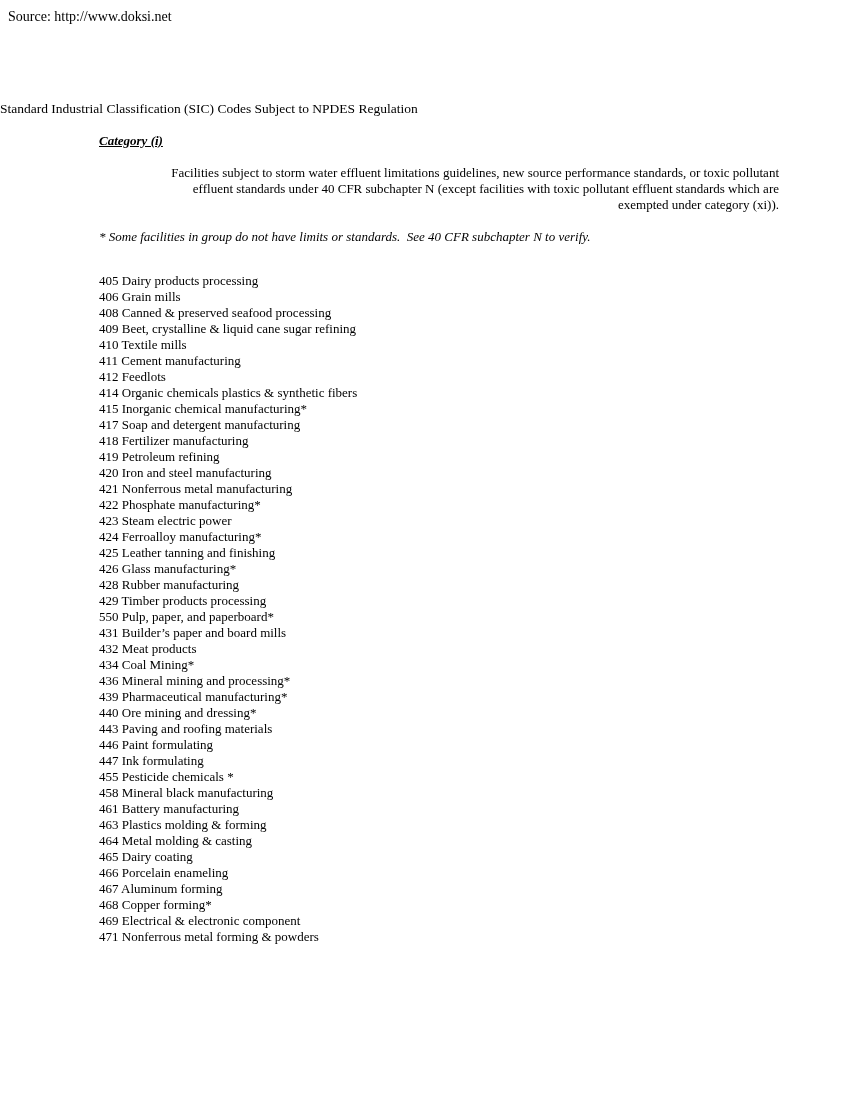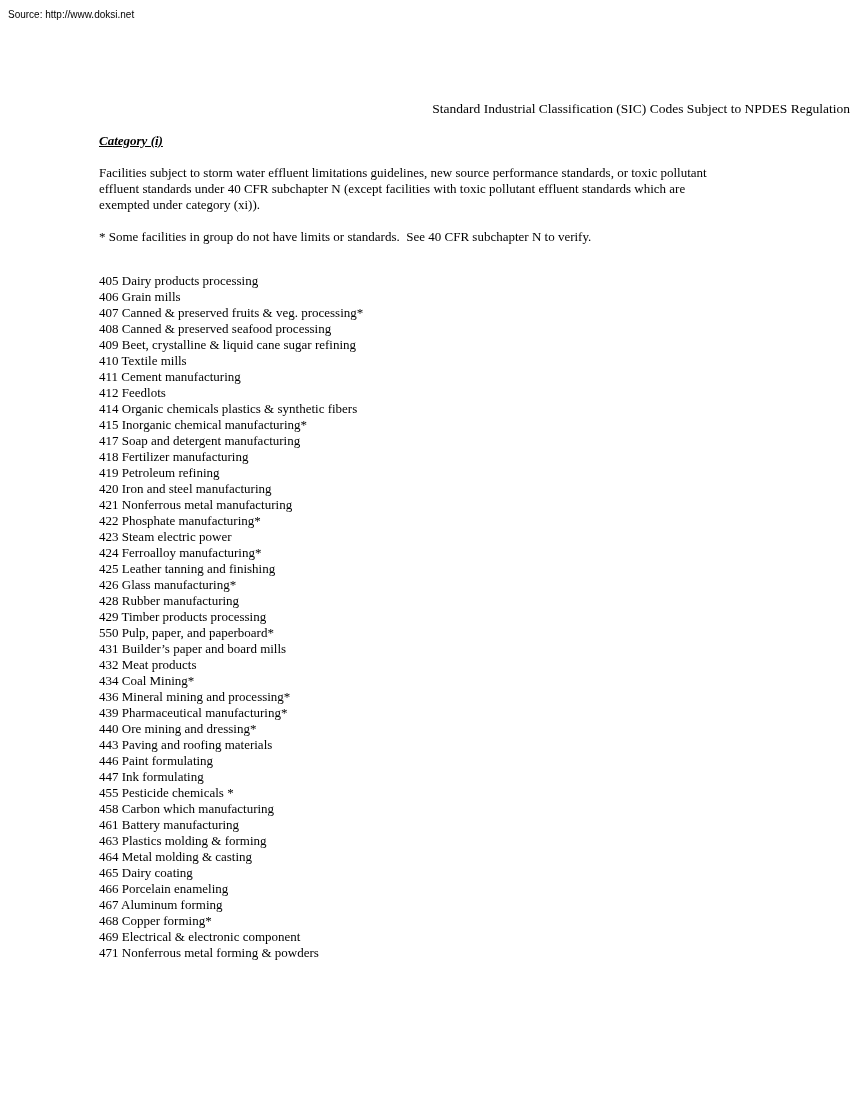--- a/index.html
+++ b/index.html
@@ -13,60 +13,62 @@
     height: 1100px;
     background: #ffffff;
     color: #000000;
     font-family: "Liberation Serif", serif;
     overflow: hidden;
   }
   .source-line {
     position: absolute;
     left: 8px;
     top: 9px;
-    font-family: Liberation Sans, sans-serif;
-    font-size: 10px;
+    font-family: Liberation Serif, serif;
+    font-size: 14px;
     color: #000000;
     text-align: center;
   }
   .doc-title {
     position: absolute;
     left: 0;
     top: 101px;
     width: 850px;
-    text-align: right;
+    text-align: left;
     font-size: 13.5px;
     color: #000000;
   }
   .category-heading {
     position: absolute;
     left: 99px;
     top: 133px;
     font-size: 13px;
     font-weight: bold;
     text-decoration: underline;
     font-style: italic;
   }
   .intro-paragraph {
     position: absolute;
     left: 99px;
     top: 165px;
     width: 680px;
     font-size: 13px;
     line-height: 16px;
+    text-align: right;
   }
   .para-line {
     white-space: pre;
   }
   .asterisk-note {
     position: absolute;
     left: 99px;
     top: 229px;
     font-size: 13px;
     white-space: pre;
+    font-style: italic;
   }
   .sic-list {
     position: absolute;
     left: 99px;
     top: 261px;
     font-size: 13px;
     line-height: 16px;
     margin-top: 12px;
   }
   .sic-item {
@@ -88,21 +90,20 @@
       <div class="para-line">Facilities subject to storm water effluent limitations guidelines, new source performance standards, or toxic pollutant</div>
       <div class="para-line">effluent standards under 40 CFR subchapter N (except facilities with toxic pollutant effluent standards which are</div>
       <div class="para-line">exempted under category (xi)).</div>
     </div>
 
   <div class="asterisk-note">* Some facilities in group do not have limits or standards.  See 40 CFR subchapter N to verify.</div>
 
   <div class="sic-list">
       <div class="sic-item"><span>405</span><span> Dairy products processing</span></div>
       <div class="sic-item"><span>406</span><span> Grain mills</span></div>
-      <div class="sic-item"><span>407</span><span> Canned &amp; preserved fruits &amp; veg. processing*</span></div>
       <div class="sic-item"><span>408</span><span> Canned &amp; preserved seafood processing</span></div>
       <div class="sic-item"><span>409</span><span> Beet, crystalline &amp; liquid cane sugar refining</span></div>
       <div class="sic-item"><span>410</span><span> Textile mills</span></div>
       <div class="sic-item"><span>411</span><span> Cement manufacturing</span></div>
       <div class="sic-item"><span>412</span><span> Feedlots</span></div>
       <div class="sic-item"><span>414</span><span> Organic chemicals plastics &amp; synthetic fibers</span></div>
       <div class="sic-item"><span>415</span><span> Inorganic chemical manufacturing*</span></div>
       <div class="sic-item"><span>417</span><span> Soap and detergent manufacturing</span></div>
       <div class="sic-item"><span>418</span><span> Fertilizer manufacturing</span></div>
       <div class="sic-item"><span>419</span><span> Petroleum refining</span></div>
@@ -119,21 +120,21 @@
       <div class="sic-item"><span>431</span><span> Builder’s paper and board mills</span></div>
       <div class="sic-item"><span>432</span><span> Meat products</span></div>
       <div class="sic-item"><span>434</span><span> Coal Mining*</span></div>
       <div class="sic-item"><span>436</span><span> Mineral mining and processing*</span></div>
       <div class="sic-item"><span>439</span><span> Pharmaceutical manufacturing*</span></div>
       <div class="sic-item"><span>440</span><span> Ore mining and dressing*</span></div>
       <div class="sic-item"><span>443</span><span> Paving and roofing materials</span></div>
       <div class="sic-item"><span>446</span><span> Paint formulating</span></div>
       <div class="sic-item"><span>447</span><span> Ink formulating</span></div>
       <div class="sic-item"><span>455</span><span> Pesticide chemicals *</span></div>
-      <div class="sic-item"><span>458</span><span> Carbon which manufacturing</span></div>
+      <div class="sic-item"><span>458</span><span> Mineral black manufacturing</span></div>
       <div class="sic-item"><span>461</span><span> Battery manufacturing</span></div>
       <div class="sic-item"><span>463</span><span> Plastics molding &amp; forming</span></div>
       <div class="sic-item"><span>464</span><span> Metal molding &amp; casting</span></div>
       <div class="sic-item"><span>465</span><span> Dairy coating</span></div>
       <div class="sic-item"><span>466</span><span> Porcelain enameling</span></div>
       <div class="sic-item"><span>467</span><span> Aluminum forming</span></div>
       <div class="sic-item"><span>468</span><span> Copper forming*</span></div>
       <div class="sic-item"><span>469</span><span> Electrical &amp; electronic component</span></div>
       <div class="sic-item"><span>471</span><span> Nonferrous metal forming &amp; powders</span></div>
     </div>

